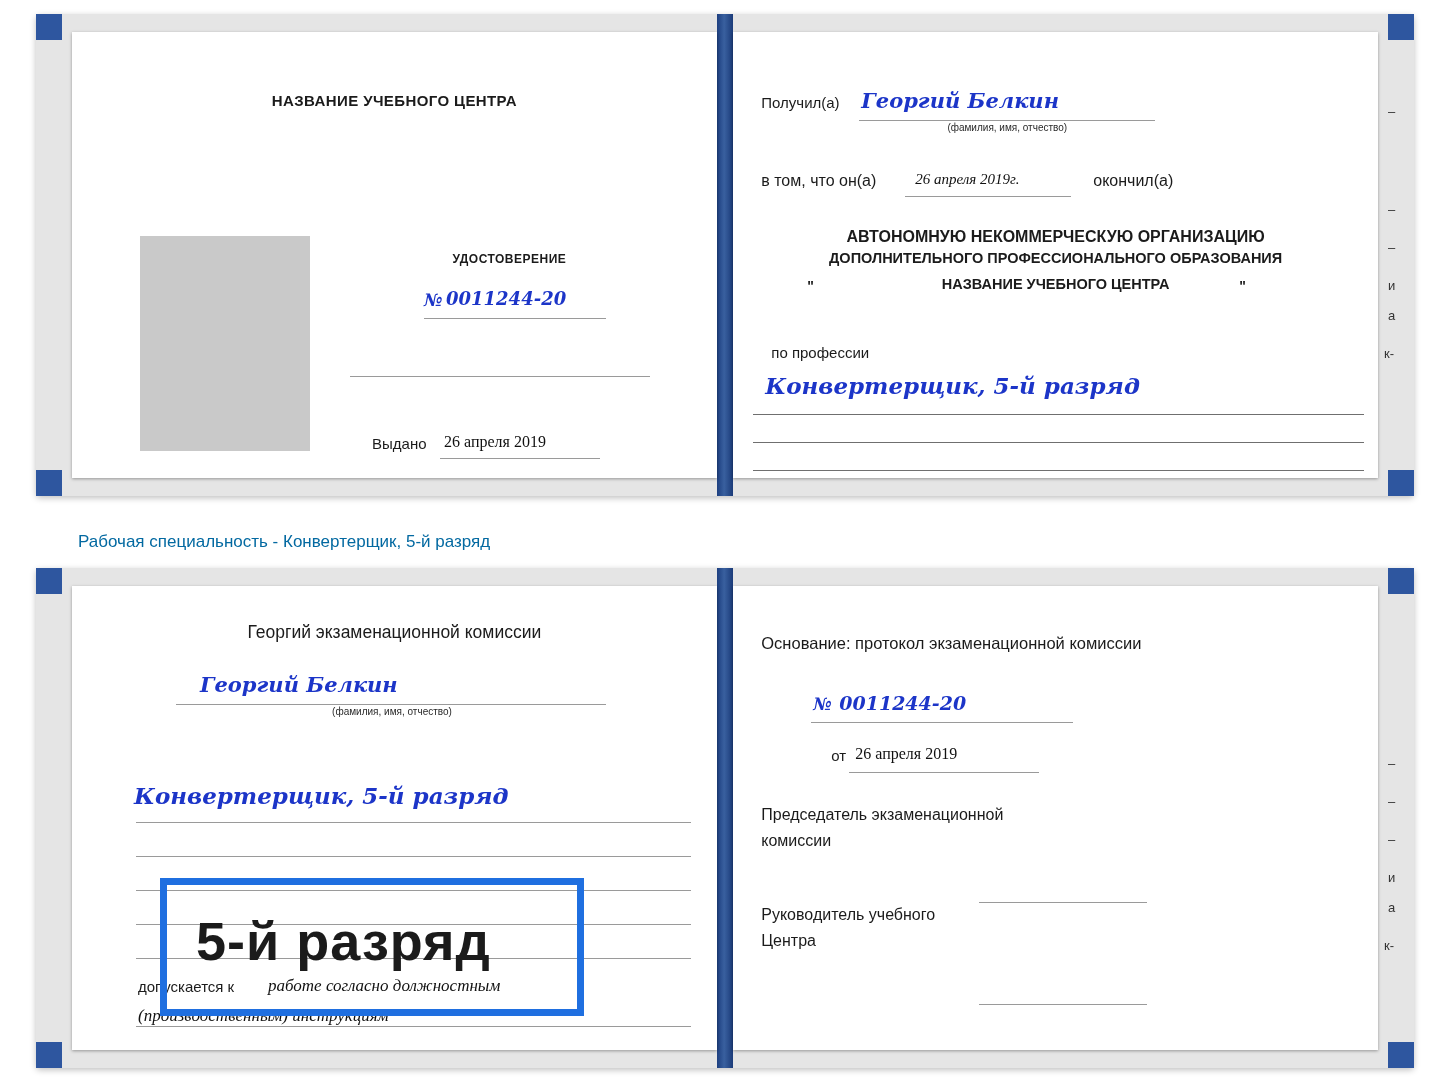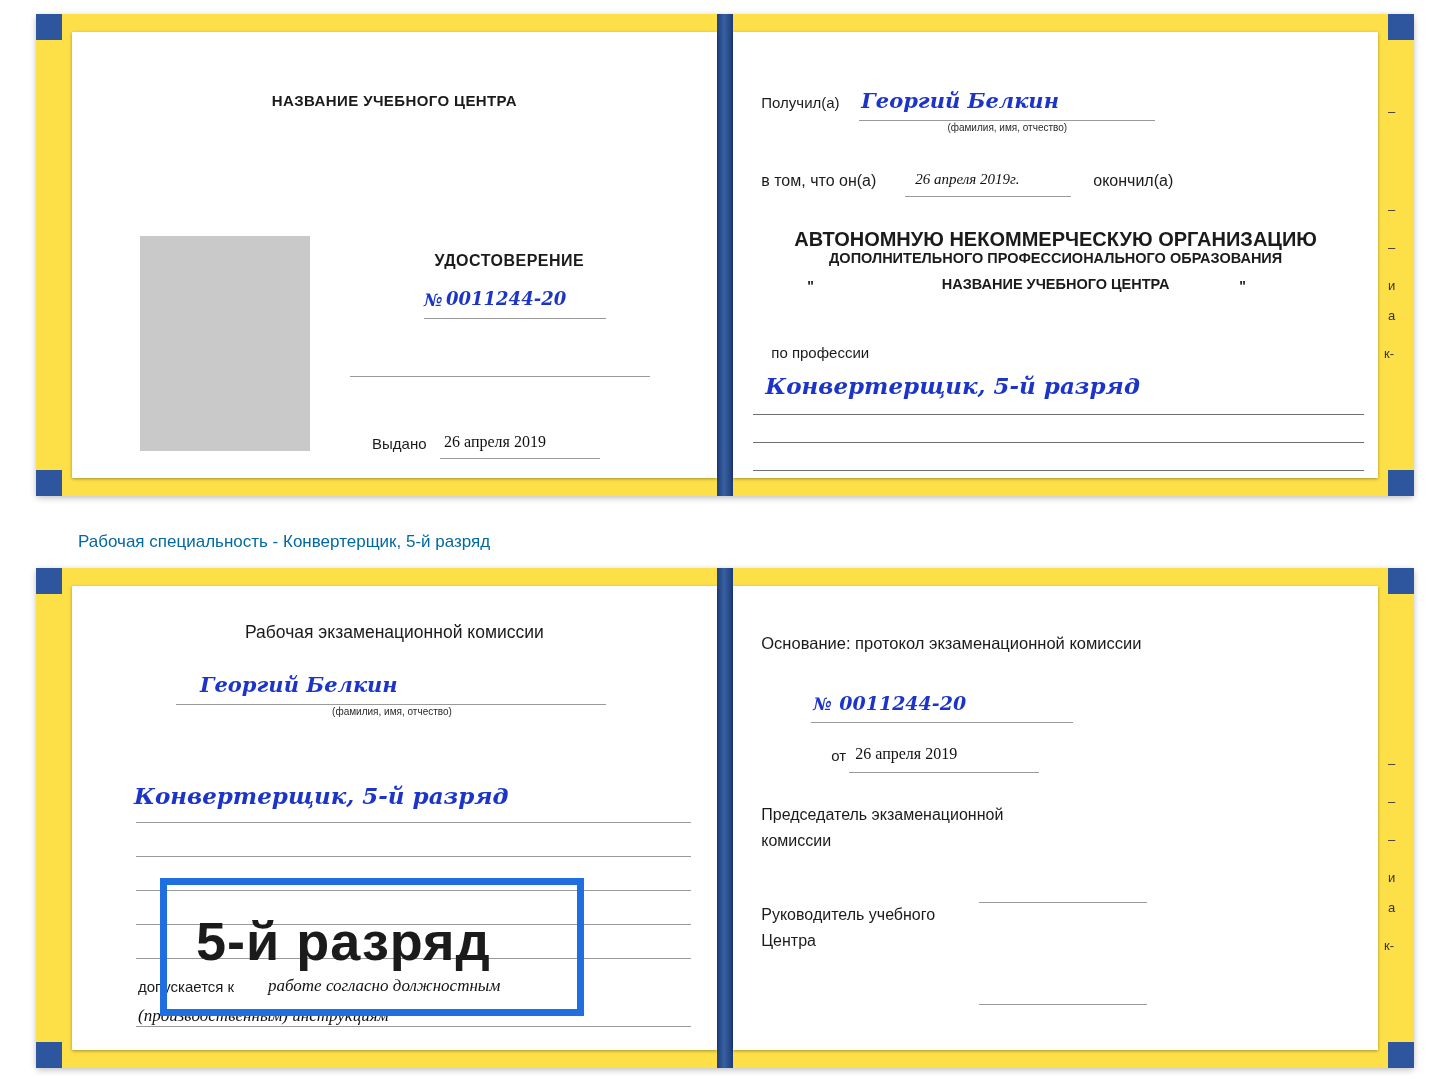--- a/index.html
+++ b/index.html
@@ -12,21 +12,21 @@
     position: relative;
     width: 1448px;
     height: 1085px;
     background: #ffffff;
     overflow: hidden;
   }
 
   
   .booklet {
     position: absolute;
-    background: #fde047;
+    background: #e5e5e5;
     border-radius: 4px;
     box-shadow: 0 2px 6px rgba(0,0,0,.25);
   }
   .booklet::before { 
     content: "";
     position: absolute;
     left: 50%;
     top: 0;
     bottom: 0;
     width: 16px;
@@ -138,21 +138,21 @@
     <div class="fold" style="right:0;top:0;"></div>
     <div class="fold" style="left:0;bottom:0;"></div>
     <div class="fold" style="right:0;bottom:0;"></div>
 
     <div class="page-sheet page-left">
       <div class="inner">
         <div class="t bold center" style="left:0; right:0; top:60px; text-align:center; font-size:15px; letter-spacing:.4px; white-space:normal;">НАЗВАНИЕ УЧЕБНОГО ЦЕНТРА</div>
 
         <div class="photo" style="left:68px; top:204px; width:170px; height:215px;"></div>
 
-        <div class="t bold center" style="left:240px; right:10px; top:220px; text-align:center; font-size:16px; letter-spacing:.5px; white-space:normal;">УДОСТОВЕРЕНИЕ</div>
+        <div class="t bold center" style="left:240px; right:10px; top:220px; text-align:center; font-size:12px; letter-spacing:.5px; white-space:normal;">УДОСТОВЕРЕНИЕ</div>
 
         <div class="t hand" style="left:352px; top:258px; font-size:17px;">№</div>
         <div class="t hand" style="left:374px; top:256px; font-size:18px;">0011244-20</div>
         <div class="line" style="left:352px; top:286px; width:182px;"></div>
 
         <div class="line" style="left:278px; top:344px; width:300px;"></div>
 
         <div class="t" style="left:300px; top:403px; font-size:15px;">Выдано</div>
         <div class="t ink" style="left:372px; top:401px; font-size:16px;">26 апреля 2019</div>
         <div class="line" style="left:368px; top:426px; width:160px;"></div>
@@ -166,21 +166,21 @@
         <div class="t" style="left:28px; top:62px; font-size:15px;">Получил(а)</div>
         <div class="t hand" style="left:128px; top:56px; font-size:21px;">Георгий Белкин</div>
         <div class="line" style="left:126px; top:88px; width:296px;"></div>
         <div class="t tiny center" style="left:126px; top:90px; width:296px; text-align:center;">(фамилия, имя, отчество)</div>
 
         <div class="t" style="left:28px; top:140px; font-size:16px;">в том, что он(а)</div>
         <div class="t ink" style="left:182px; top:139px; font-size:15px; font-style:italic;">26 апреля 2019г.</div>
         <div class="line" style="left:172px; top:164px; width:166px;"></div>
         <div class="t" style="left:360px; top:140px; font-size:16px;">окончил(а)</div>
 
-        <div class="t bold center" style="left:20px; right:20px; top:196px; text-align:center; font-size:20px; white-space:normal;">АВТОНОМНУЮ НЕКОММЕРЧЕСКУЮ ОРГАНИЗАЦИЮ</div>
+        <div class="t bold center" style="left:20px; right:20px; top:196px; text-align:center; font-size:16px; white-space:normal;">АВТОНОМНУЮ НЕКОММЕРЧЕСКУЮ ОРГАНИЗАЦИЮ</div>
         <div class="t bold center" style="left:10px; right:10px; top:218px; text-align:center; font-size:14.5px; white-space:normal;">ДОПОЛНИТЕЛЬНОГО ПРОФЕССИОНАЛЬНОГО ОБРАЗОВАНИЯ</div>
         <div class="t bold" style="left:74px; top:246px; font-size:14px;">"</div>
         <div class="t bold center" style="left:0; right:0; top:244px; text-align:center; font-size:14.5px;">НАЗВАНИЕ УЧЕБНОГО ЦЕНТРА</div>
         <div class="t bold" style="left:506px; top:246px; font-size:14px;">"</div>
 
         <div class="t" style="left:38px; top:312px; font-size:15px;">по профессии</div>
         <div class="t hand" style="left:32px; top:340px; font-size:23px;">Конвертерщик, 5-й разряд</div>
 
         <div class="line line-dark" style="left:20px; top:382px; right:14px;"></div>
         <div class="line line-dark" style="left:20px; top:410px; right:14px;"></div>
@@ -202,21 +202,21 @@
 
   <div class="booklet" style="left:36px; top:568px; width:1378px; height:500px;">
 
     <div class="fold" style="left:0;top:0;"></div>
     <div class="fold" style="right:0;top:0;"></div>
     <div class="fold" style="left:0;bottom:0;"></div>
     <div class="fold" style="right:0;bottom:0;"></div>
 
     <div class="page-sheet page-left">
       <div class="inner">
-        <div class="t center" style="left:0; right:0; top:36px; text-align:center; font-size:17.5px;">Рабочая экзаменационной комиссии</div>
+        <div class="t center" style="left:0; right:0; top:36px; text-align:center; font-size:17.5px;">Георгий экзаменационной комиссии</div>
 
         <div class="t hand" style="left:128px; top:86px; font-size:21px;">Георгий Белкин</div>
         <div class="line" style="left:104px; top:118px; width:430px;"></div>
         <div class="t tiny center" style="left:180px; top:120px; width:280px; text-align:center;">(фамилия, имя, отчество)</div>
 
 
         <div class="t hand" style="left:62px; top:196px; font-size:23px;">Конвертерщик, 5-й разряд</div>
 
         <div class="line" style="left:64px; top:236px; right:26px;"></div>
         <div class="line" style="left:64px; top:270px; right:26px;"></div>

